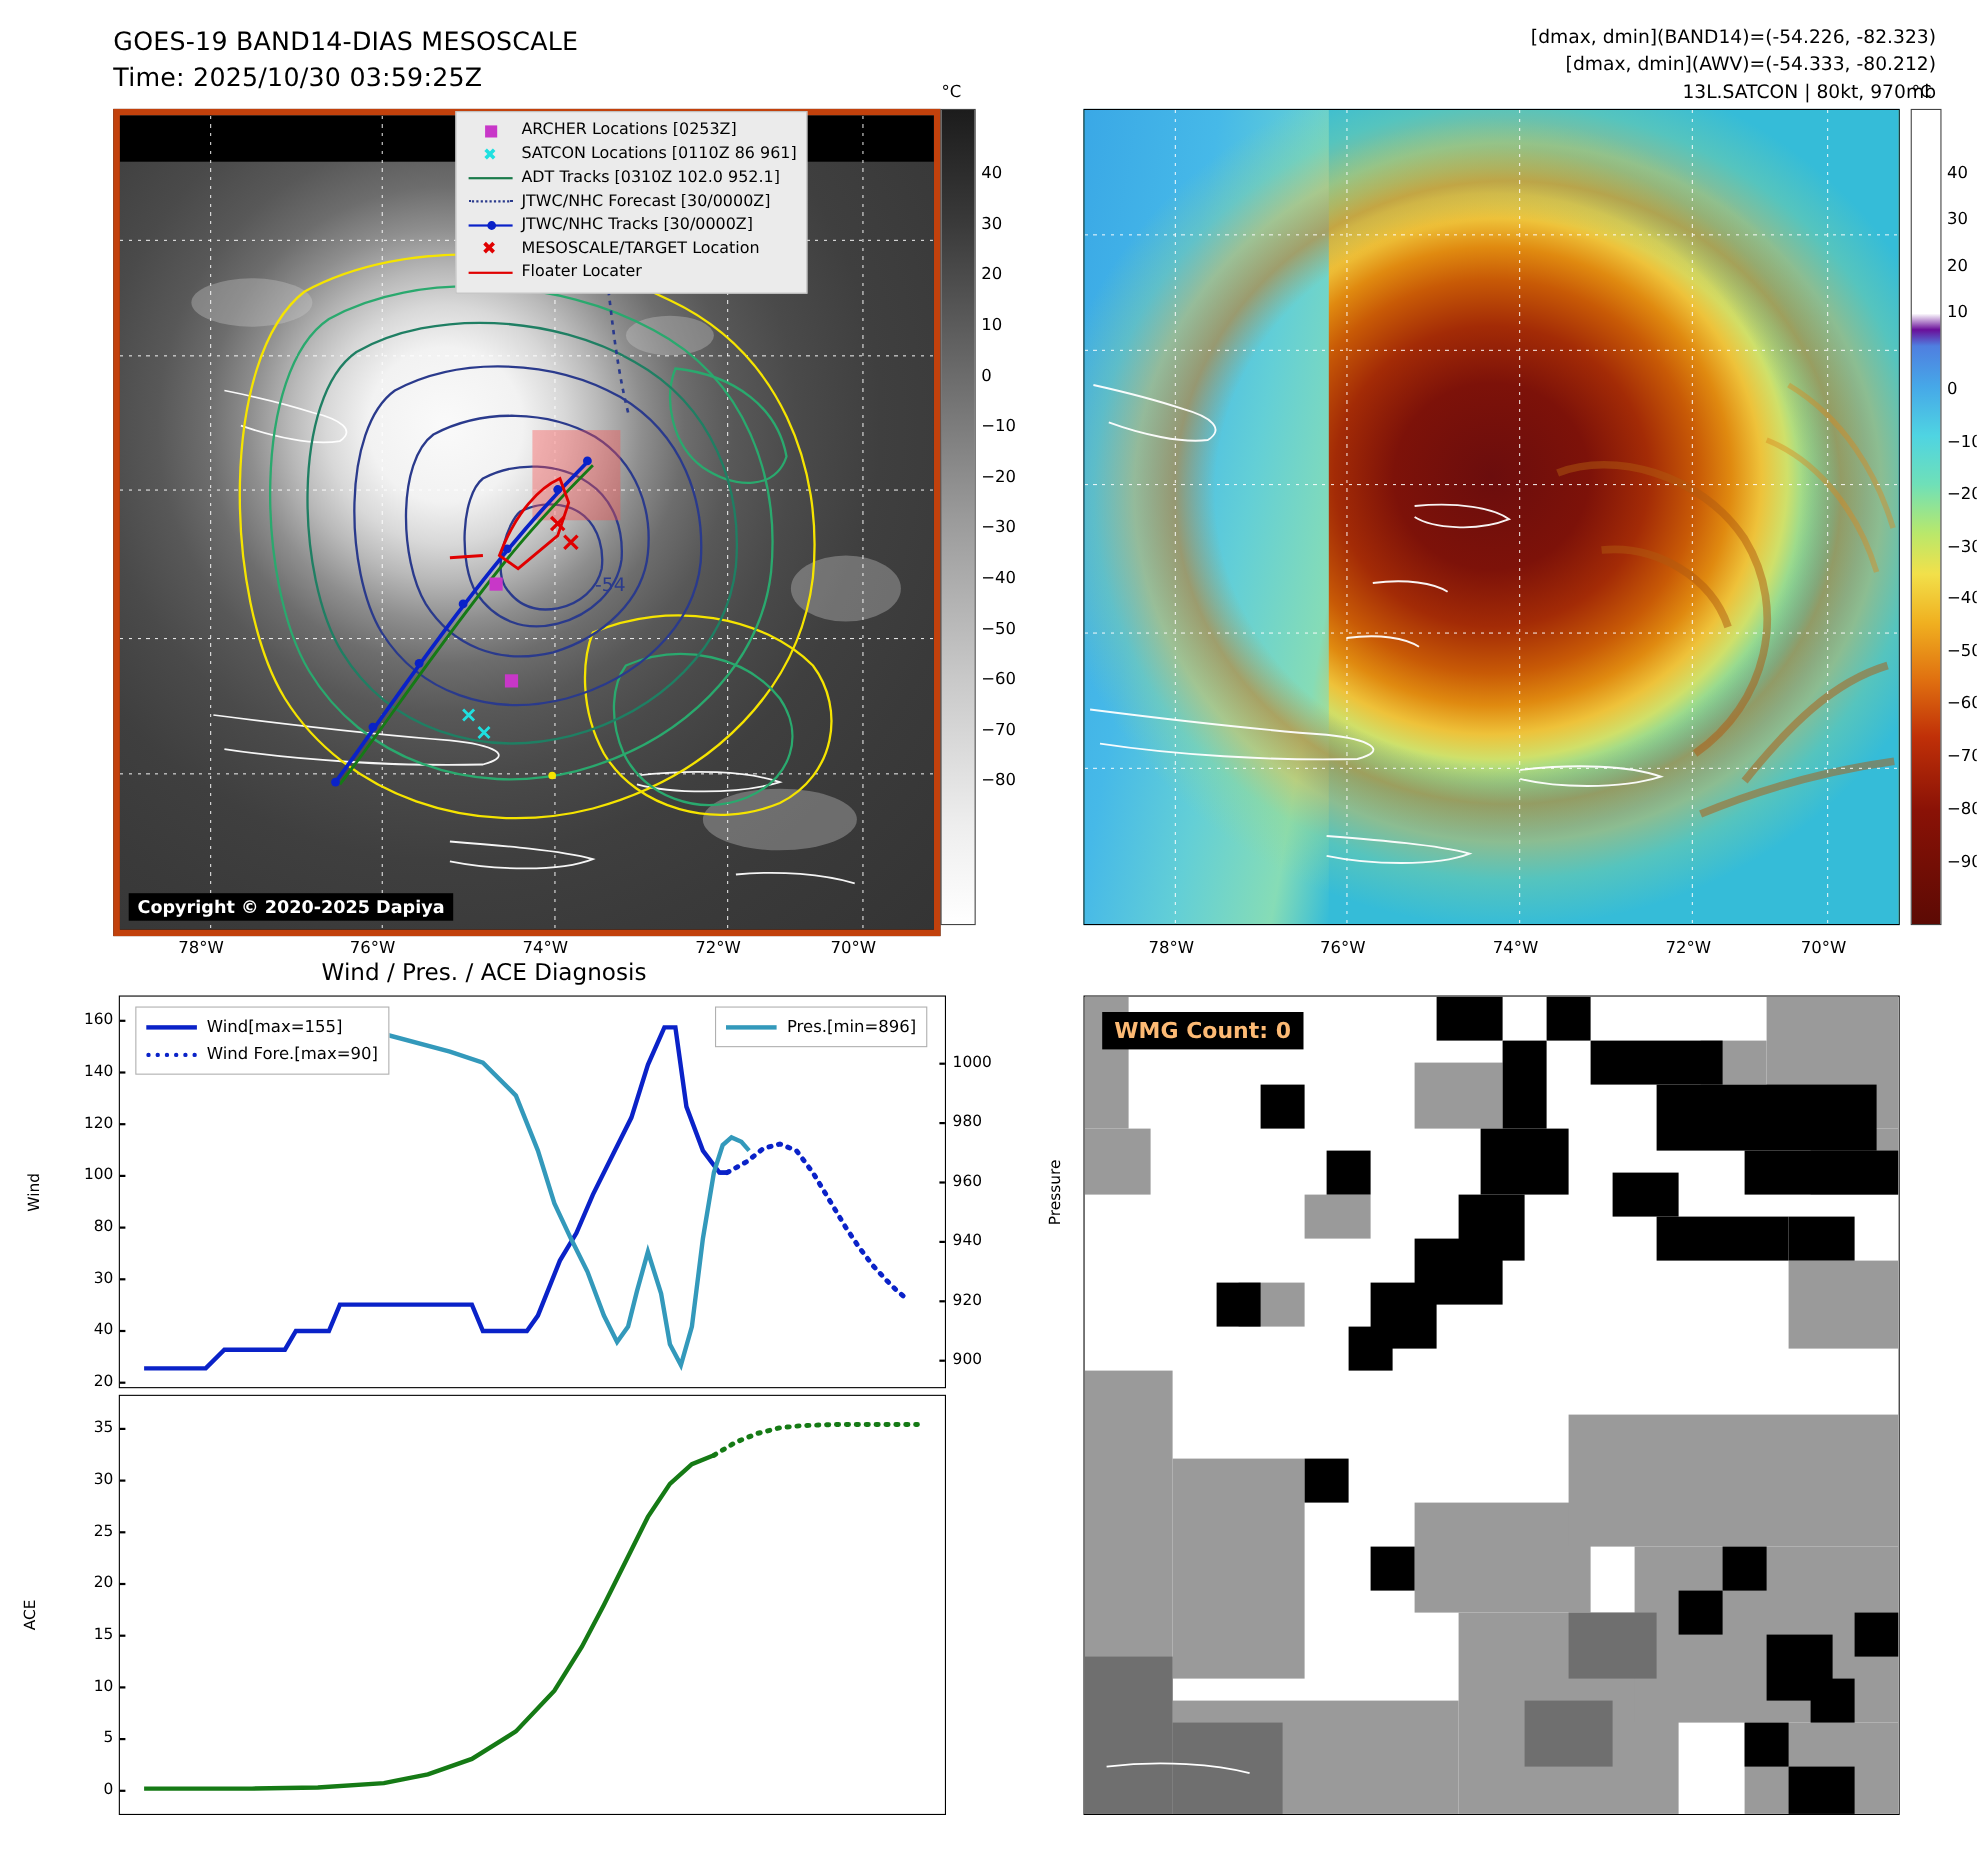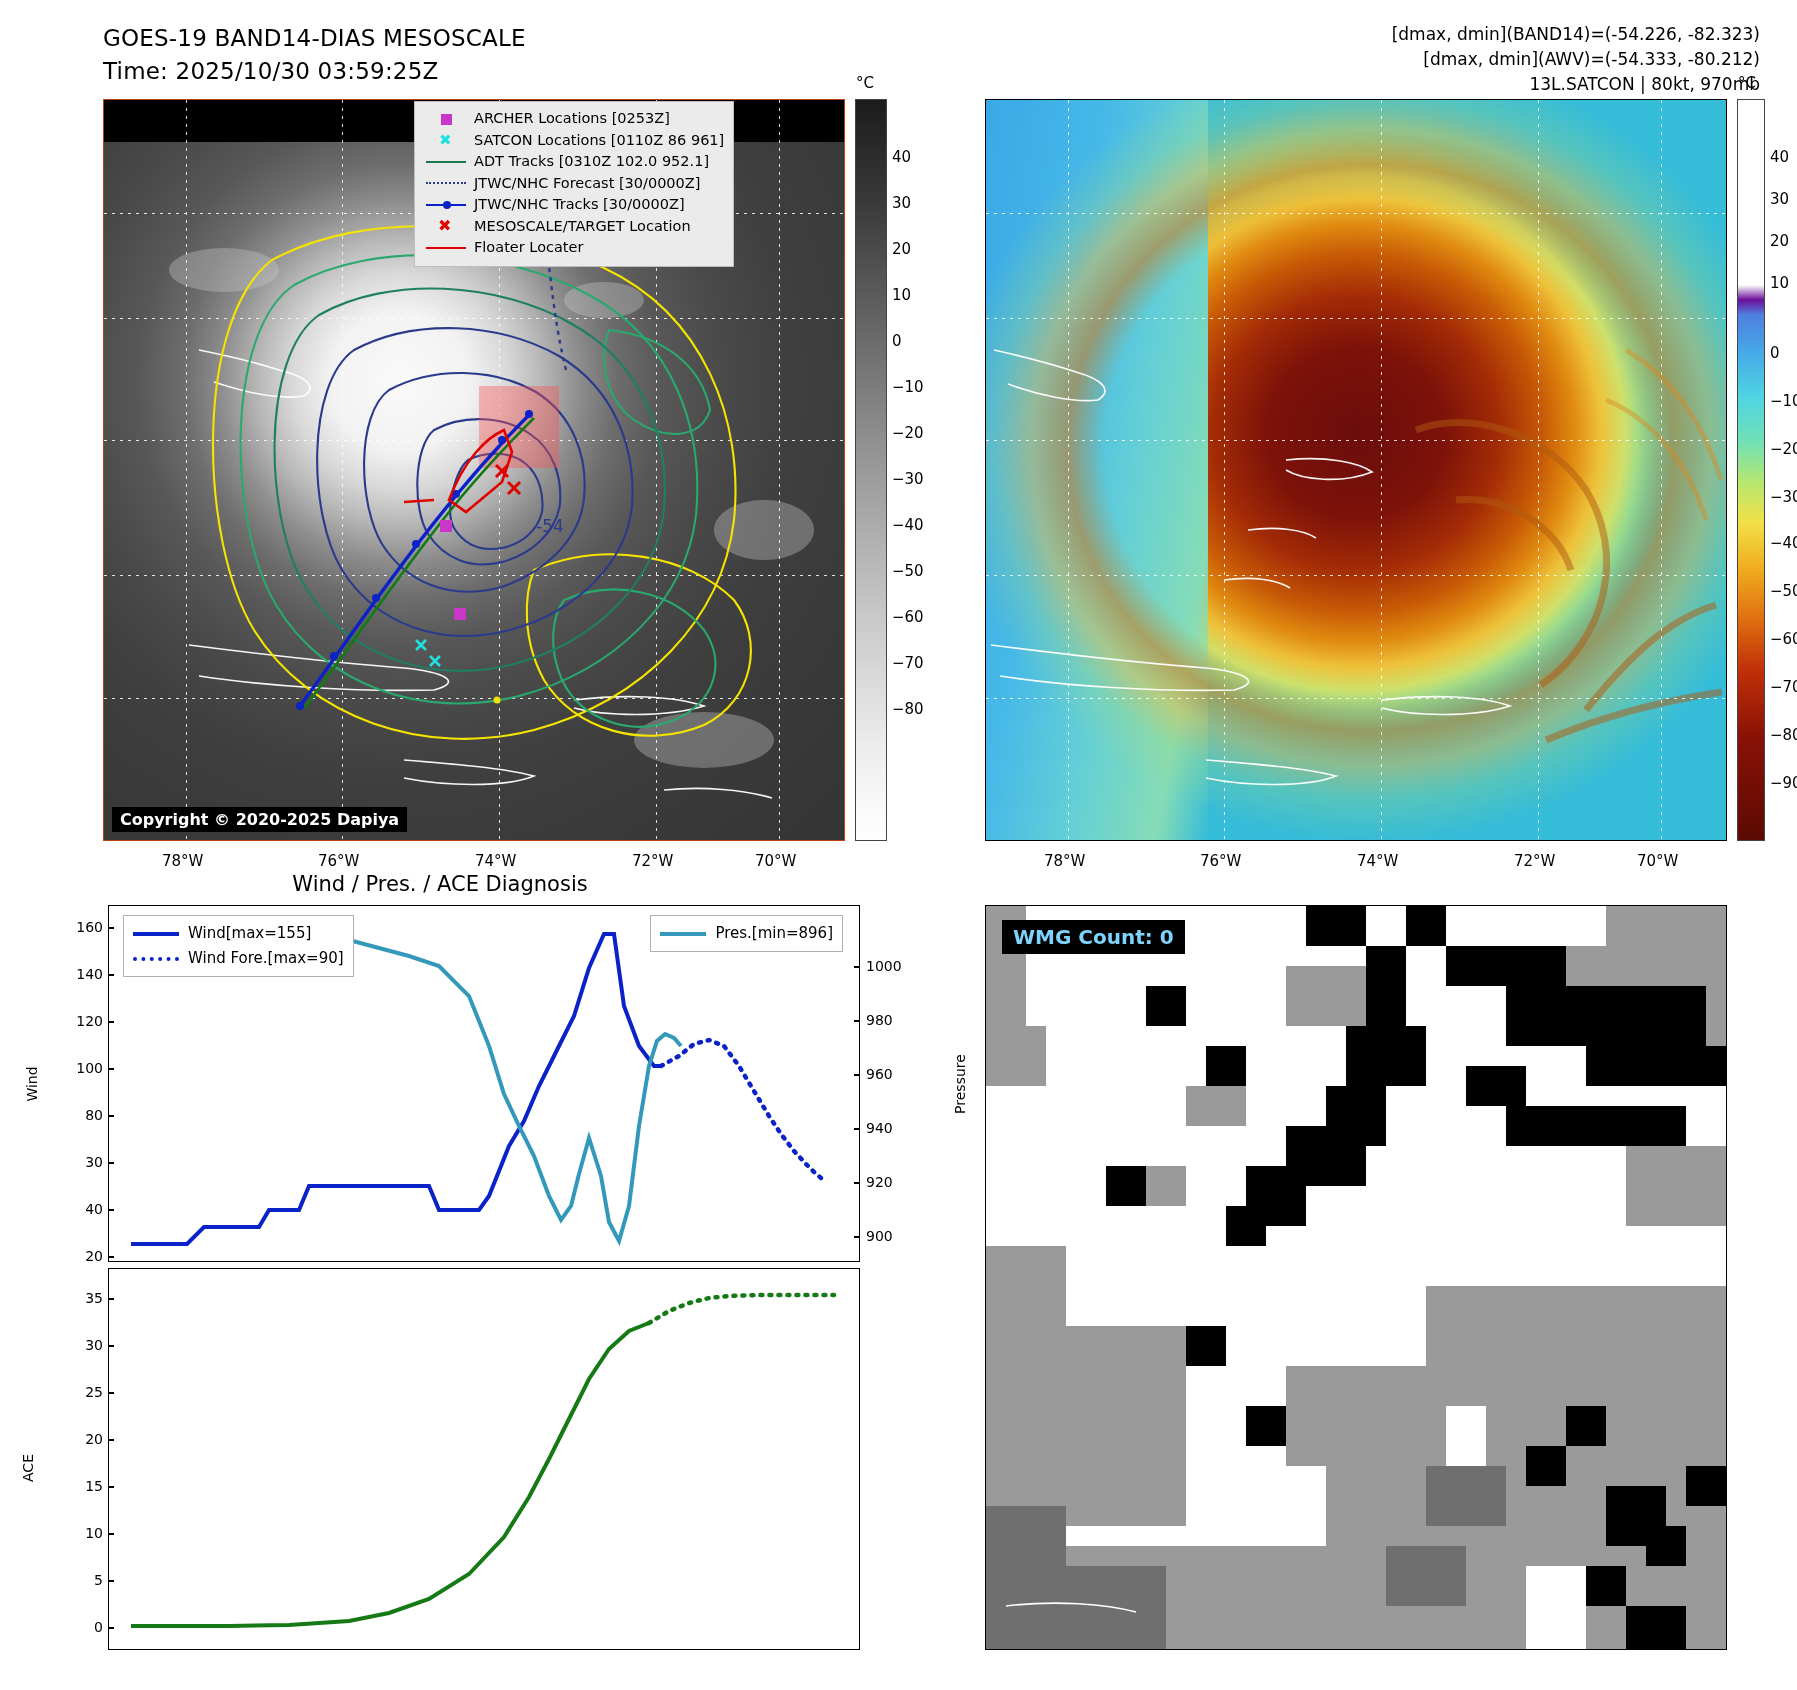--- a/index.html
+++ b/index.html
@@ -3,21 +3,21 @@
 <meta charset="utf-8">
 <style>
   html,body{margin:0;padding:0;background:#ffffff;}
   body{width:1797px;height:1690px;font-family:"DejaVu Sans",sans-serif;color:#000;position:relative;overflow:hidden;}
   .page{position:absolute;left:0;top:0;width:1797px;height:1234px;}
 
   
   .tl-title{position:absolute;left:103px;top:22px;font-size:23px;line-height:33px;letter-spacing:.2px;}
   .tl-title div{white-space:nowrap;}
 
-  .panelA{position:absolute;left:103px;top:99px;width:740px;height:740px;background:#000;border:1px solid #c2410c;overflow:hidden;}
+  .panelA{position:absolute;left:103px;top:99px;width:740px;height:740px;background:#000;border:6px solid #c2410c;overflow:hidden;}
 
   
   .ir-bg{position:absolute;inset:0;background:
      radial-gradient(circle at 40% 38%, #fafafa 0%, #f2f2f2 11%, #d8d8d8 17%, #b9b9b9 22%, #8e8e8e 28%, #6d6d6d 34%, #585858 41%, #4a4a4a 50%, #3f3f3f 62%, #3a3a3a 76%, #343434 100%),
      linear-gradient(180deg,#3b3b3b,#333);}
   .ir-top{position:absolute;left:0;top:0;width:100%;height:42px;background:#000;}
 
   .gridline-h{position:absolute;left:0;width:100%;height:1px;background:repeating-linear-gradient(90deg,#ffffff 0 3px,transparent 3px 8px);opacity:.85;}
   .gridline-v{position:absolute;top:0;height:100%;width:1px;background:repeating-linear-gradient(180deg,#ffffff 0 3px,transparent 3px 8px);opacity:.85;}
 
@@ -74,21 +74,21 @@
   .lrow{display:flex;align-items:center;white-space:nowrap;}
   .lsw{width:46px;height:0;margin-right:9px;flex:0 0 46px;}
   .sw-wind{border-top:4px solid #0a22c8;}
   .sw-windf{border-top:4px dotted #0a22c8;}
   .sw-pres{border-top:4px solid #3399bb;}
   .sw-ace{border-top:4px solid #157a15;}
   .sw-acef{border-top:4px dotted #157a15;}
 
   
   .panelE{position:absolute;left:985px;top:905px;width:740px;height:743px;border:1.6px solid #000;background:#fff;overflow:hidden;}
-  .wmg-badge{position:absolute;left:16px;top:14px;background:#000;color:#7dd3fc;font-size:20px;font-weight:bold;padding:5px 11px;z-index:6;}
+  .wmg-badge{position:absolute;left:16px;top:14px;background:#000;color:#fdba74;font-size:20px;font-weight:bold;padding:5px 11px;z-index:6;}
 </style>
 </head>
 <body>
 
 <div class="page">
 
   <div class="tl-title">
     <div>GOES-19 BAND14-DIAS MESOSCALE</div>
     <div>Time: 2025/10/30 03:59:25Z</div>
   </div>

